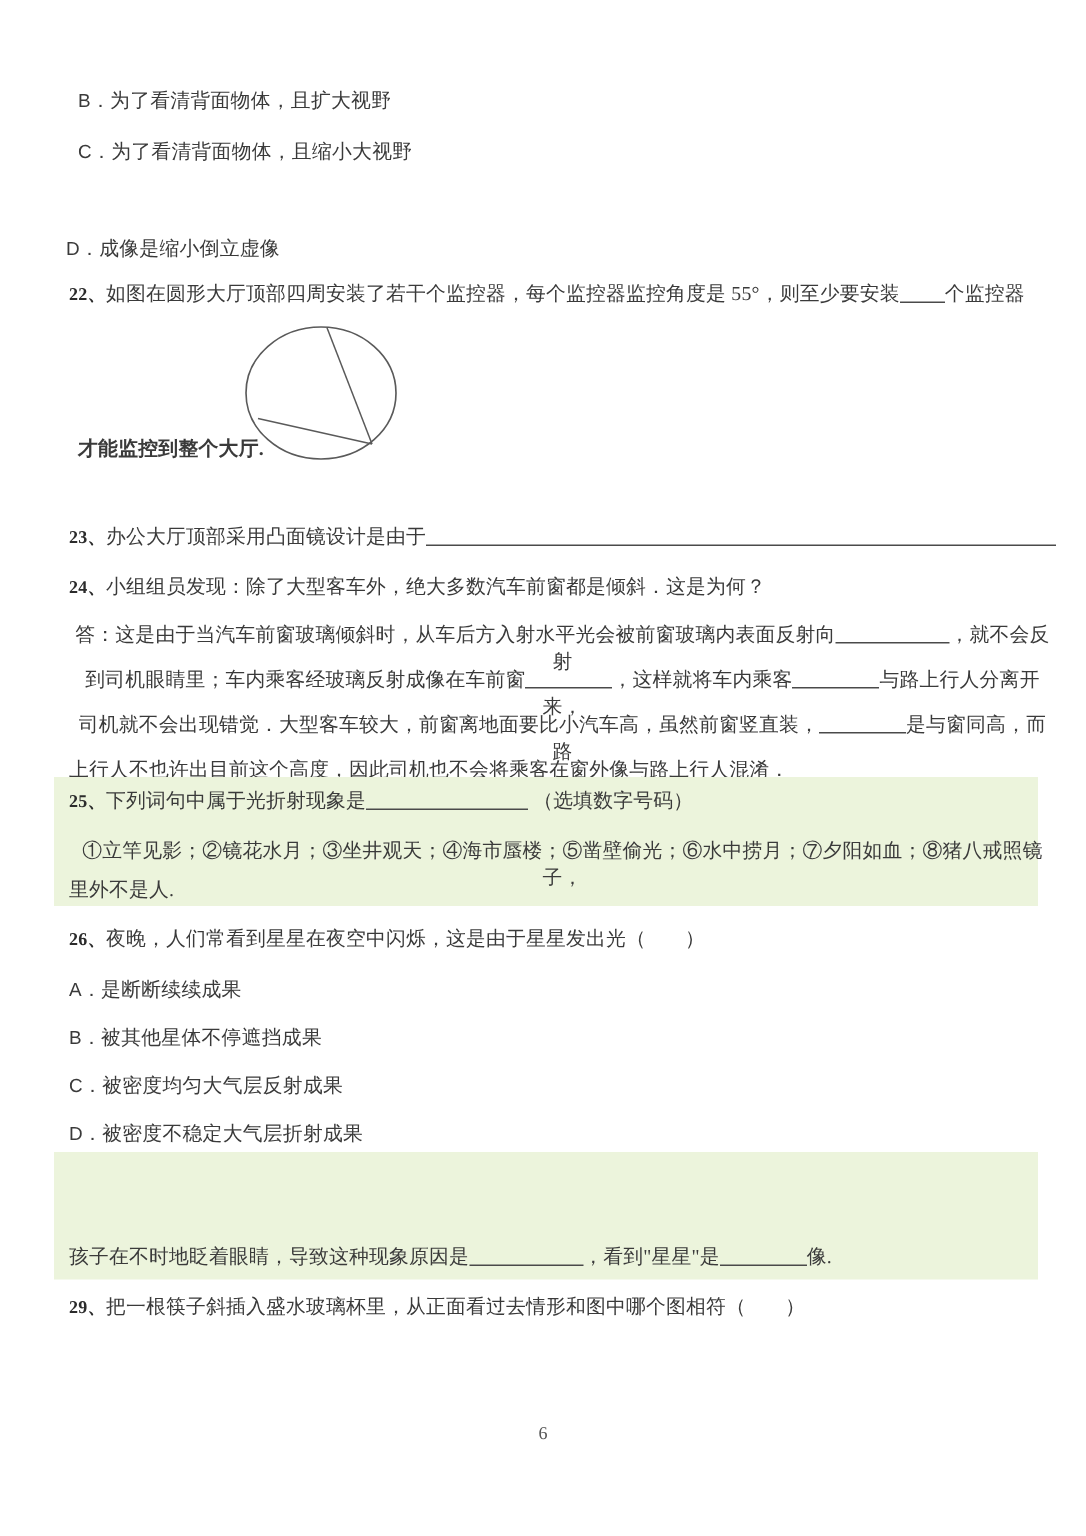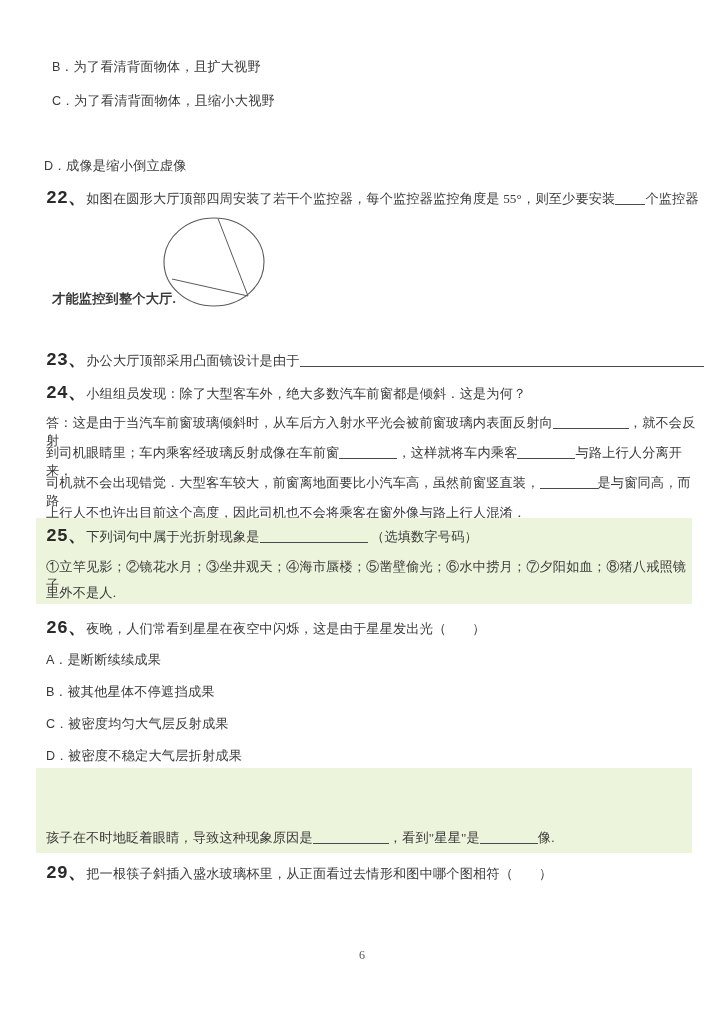--- a/index.html
+++ b/index.html
@@ -30,29 +30,30 @@
   .opt {
     font-size: 13.2px;
     color: #3a3a3a;
     letter-spacing: 0.2px;
   }
   .opt .tag {
     font-family: "Liberation Sans", sans-serif;
     font-size: 12.6px;
   }
   .qnum {
-    font-family: Liberation Mono, monospace;
+    font-family: Liberation Serif, serif;
     font-weight: bold;
-    font-size: 18px;
+    font-size: 12px;
     color: #2b2b2b;
   }
   .body-text {
     font-size: 13.2px;
     color: #3a3a3a;
     letter-spacing: 0.15px;
+    text-align: center;
   }
   
   .blank {
     display: inline-block;
     border-bottom: 1.1px solid #4a4a4a;
     vertical-align: -2px;
     height: 12px;
   }
   .b-sm { width: 58px; }
   .b-md { width: 76px; }

